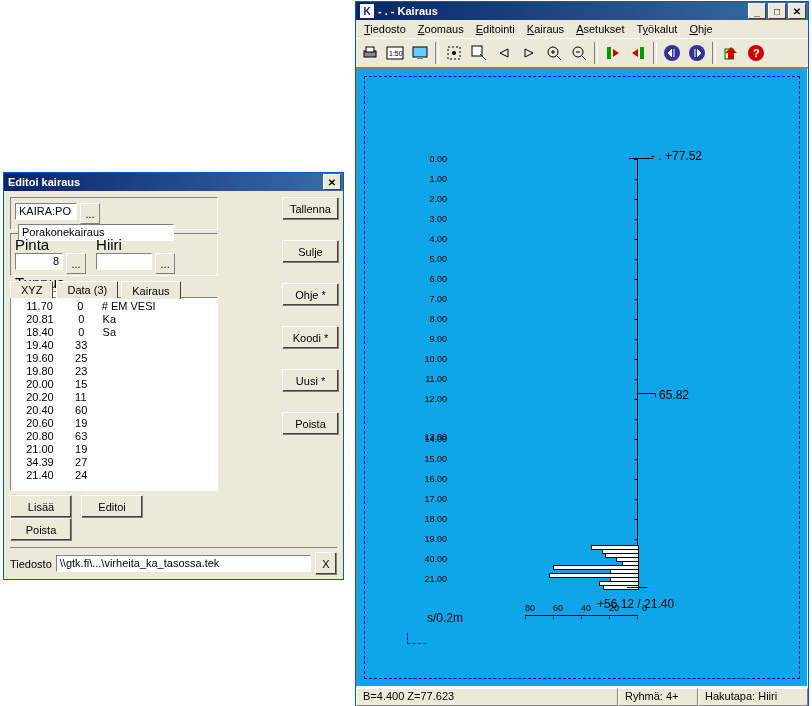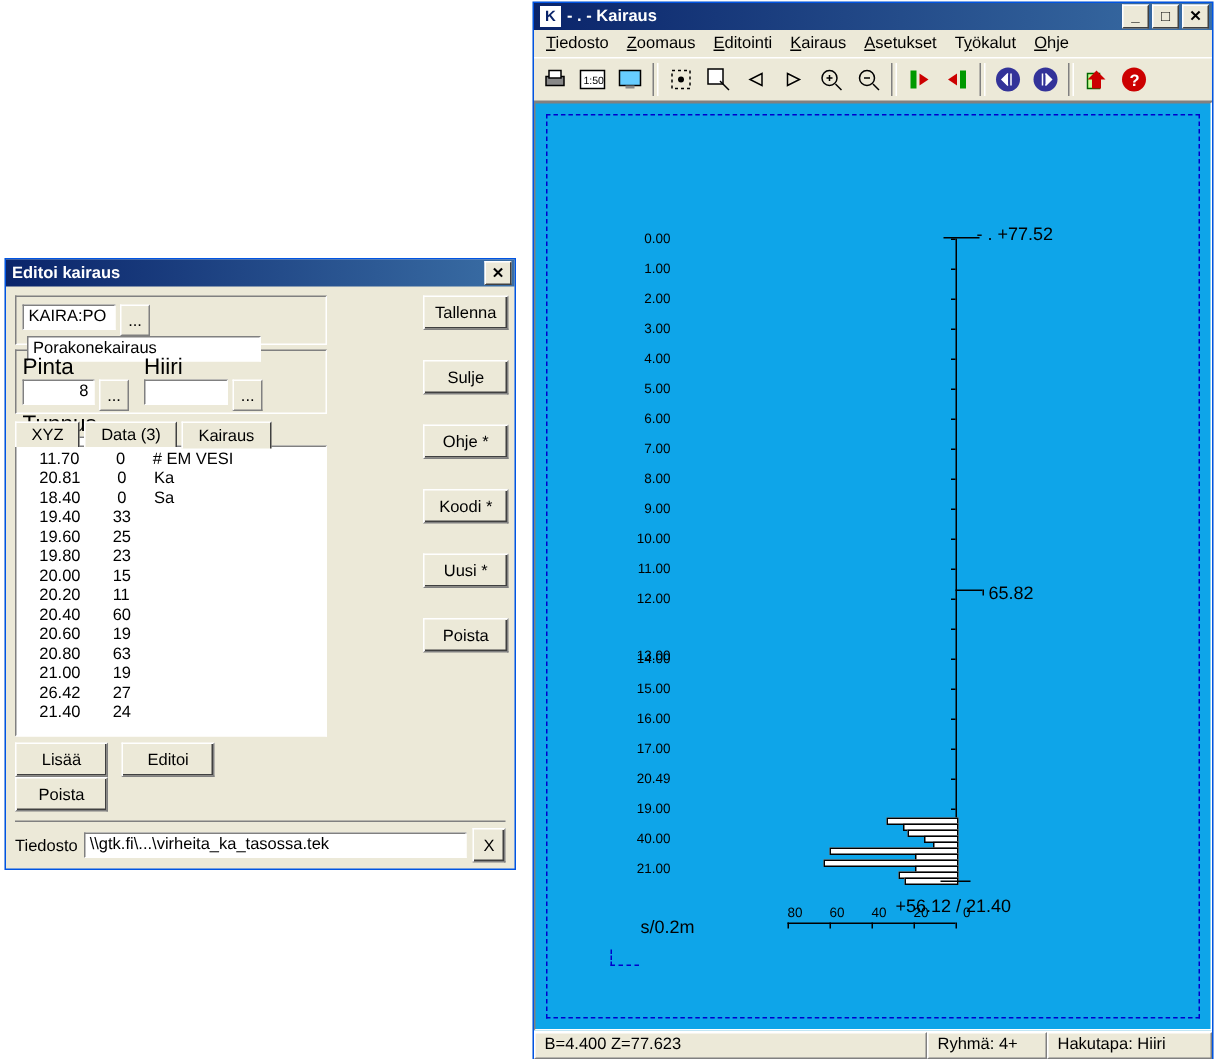--- a/index.html
+++ b/index.html
@@ -365,21 +365,21 @@
           <div class="listrow">   18.40        0      Sa</div>
           <div class="listrow">   19.40       33</div>
           <div class="listrow">   19.60       25</div>
           <div class="listrow">   19.80       23</div>
           <div class="listrow">   20.00       15</div>
           <div class="listrow">   20.20       11</div>
           <div class="listrow">   20.40       60</div>
           <div class="listrow">   20.60       19</div>
           <div class="listrow">   20.80       63</div>
           <div class="listrow">   21.00       19</div>
-          <div class="listrow">   26.42       27</div>
+          <div class="listrow">   34.39       27</div>
           <div class="listrow">   21.40       24</div>
         </div>
 
       <div class="bottom-btns">
         <span class="btn">Lisää</span>
         <span class="btn">Editoi</span>
         <span class="btn">Poista</span>
       </div>
     </div>
     <div class="clear"></div>
@@ -539,21 +539,21 @@
         <div class="ytick" style="top: 255px; margin-top: 18px;">13.00</div>
         <div style="position: absolute; left: 227px; top: 260px; width: 3px; height: 1px; background: rgb(0, 0, 0);"></div>
         <div class="ytick" style="top: 275px;">14.00</div>
         <div style="position: absolute; left: 227px; top: 280px; width: 3px; height: 1px; background: rgb(0, 0, 0);"></div>
         <div class="ytick" style="top: 295px;">15.00</div>
         <div style="position: absolute; left: 227px; top: 300px; width: 3px; height: 1px; background: rgb(0, 0, 0);"></div>
         <div class="ytick" style="top: 315px;">16.00</div>
         <div style="position: absolute; left: 227px; top: 320px; width: 3px; height: 1px; background: rgb(0, 0, 0);"></div>
         <div class="ytick" style="top: 335px;">17.00</div>
         <div style="position: absolute; left: 227px; top: 340px; width: 3px; height: 1px; background: rgb(0, 0, 0);"></div>
-        <div class="ytick" style="top: 355px;">20.49</div>
+        <div class="ytick" style="top: 355px;">18.00</div>
         <div style="position: absolute; left: 227px; top: 360px; width: 3px; height: 1px; background: rgb(0, 0, 0);"></div>
         <div class="ytick" style="top: 375px;">19.00</div>
         <div style="position: absolute; left: 227px; top: 380px; width: 3px; height: 1px; background: rgb(0, 0, 0);"></div>
         <div class="ytick" style="top: 395px;">40.00</div>
         <div style="position: absolute; left: 227px; top: 400px; width: 3px; height: 1px; background: rgb(0, 0, 0);"></div>
         <div class="ytick" style="top: 415px;">21.00</div>
         <div style="position: absolute; left: 227px; top: 420px; width: 3px; height: 1px; background: rgb(0, 0, 0);"></div>
         <div class="vline" style="left: 230px; top: 0px; height: 428px;"></div>
         <div style="position: absolute; left: 222px; top: -1px; width: 24px; height: 1px; background: rgb(0, 0, 0);"></div>
         <div class="anno" style="left: 244px; top: -10px;">- . +77.52</div>

